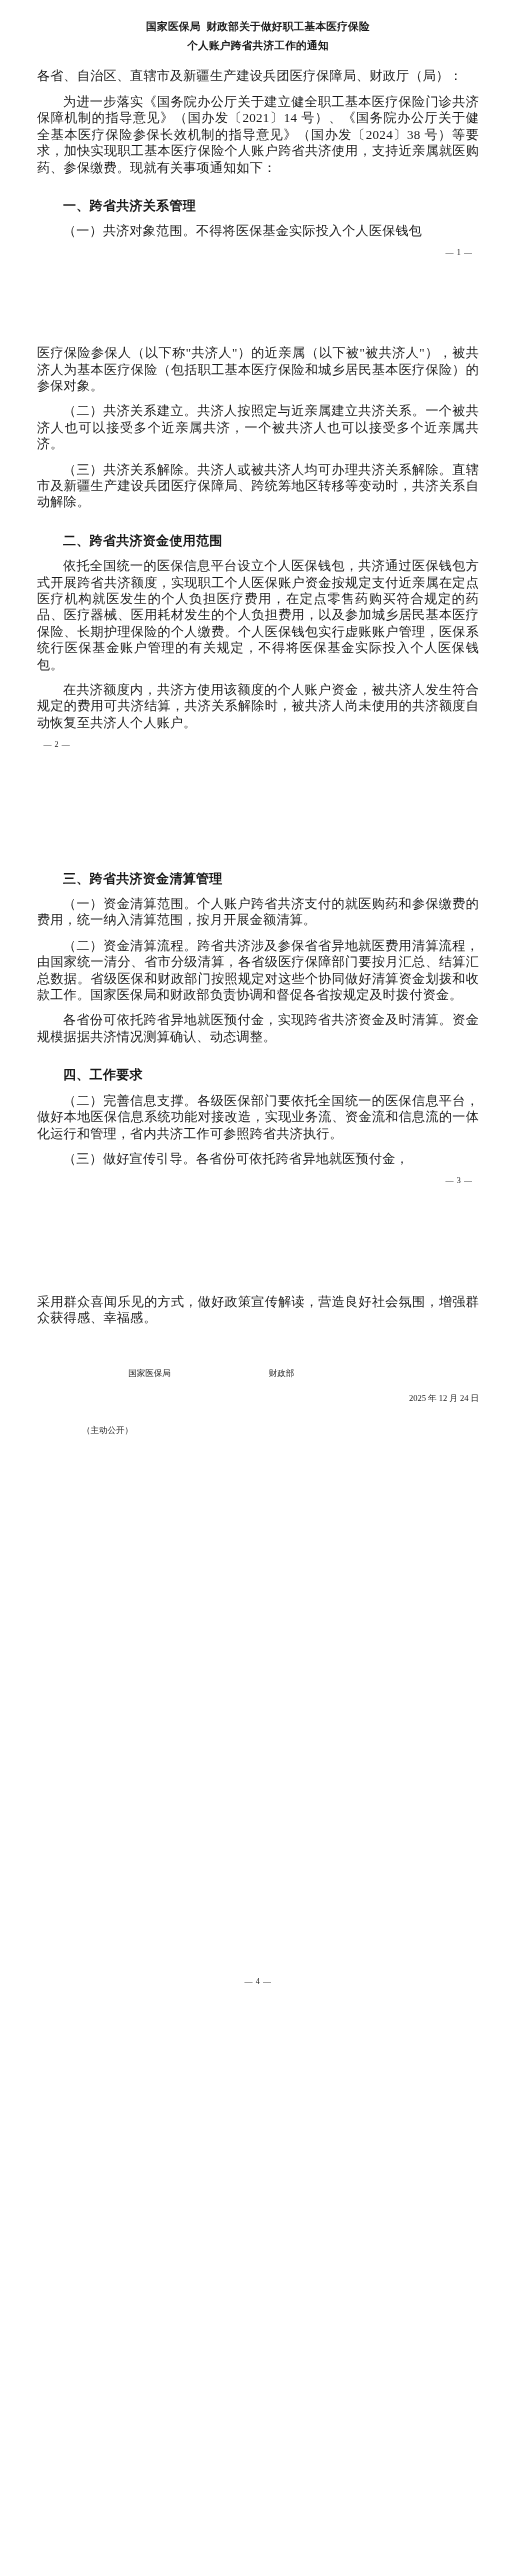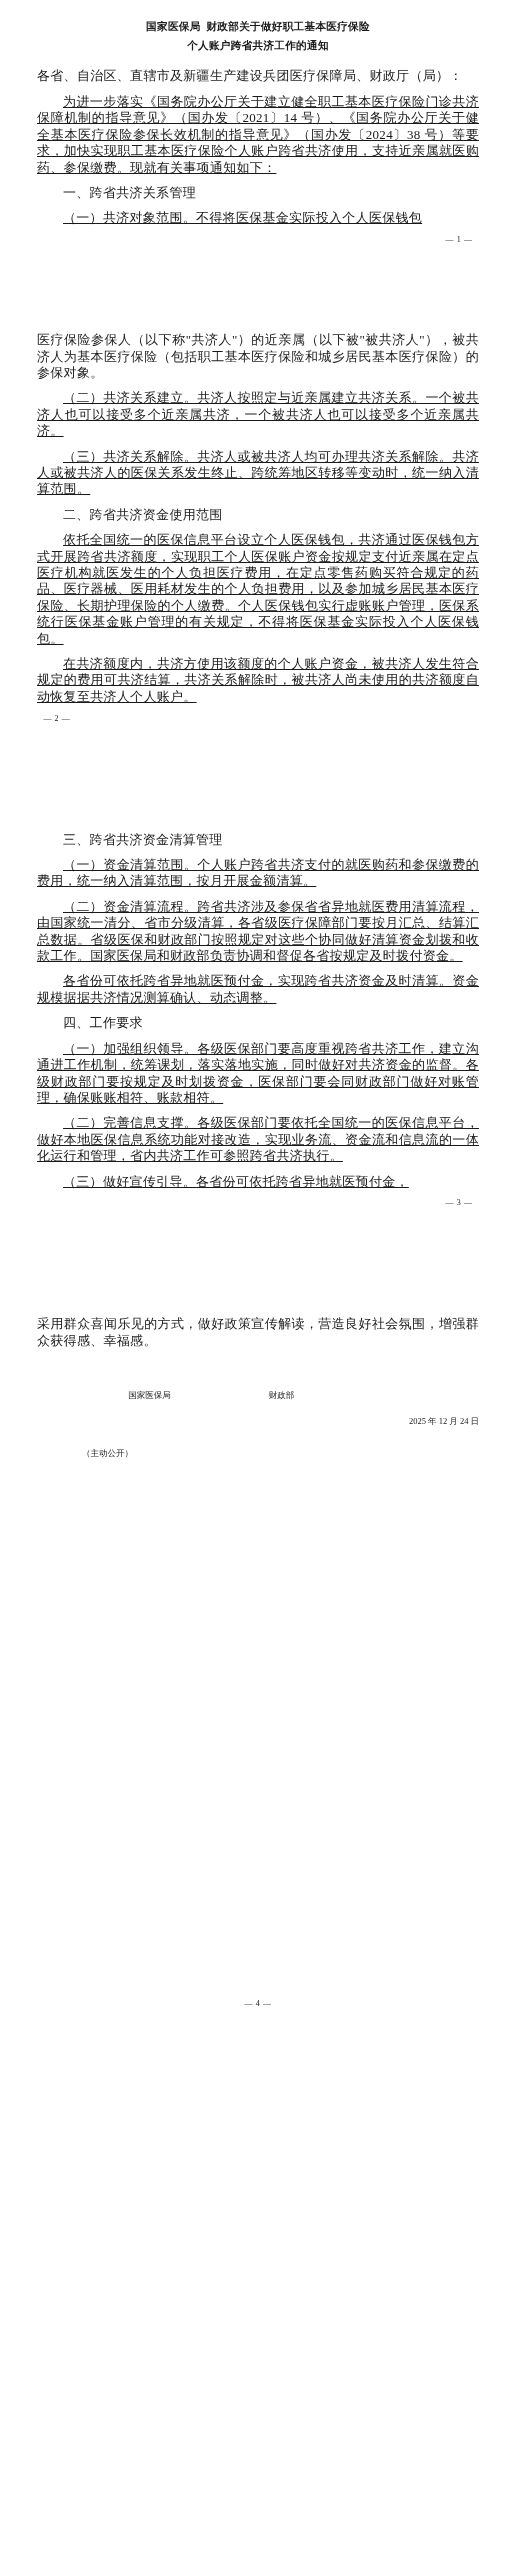--- a/index.html
+++ b/index.html
@@ -40,25 +40,25 @@
   .para {
     font-size: 13px;
     line-height: 16.4px;
     text-align: justify;
     text-justify: inter-ideograph;
     margin: 0;
     letter-spacing: 0.3px;
   }
   .para.indent {
     text-indent: 2em;
-    text-decoration: underline;
   }
   .para.heading {
     text-indent: 2em;
-    font-weight: normal;
+    font-weight: bold;
+    margin-top: 13px;
   }
   .blk {
     padding-top: 9px;
   }
   
   .page-number {
     text-align: right;
     font-size: 8px;
     line-height: 14px;
     padding-top: 6.4px;
@@ -142,21 +142,21 @@
   <div class="gap"></div>
 
   <div class="sheet">
     <div class="blk">
       <p class="para">医疗保险参保人（以下称"共济人"）的近亲属（以下被"被共济人"），被共济人为基本医疗保险（包括职工基本医疗保险和城乡居民基本医疗保险）的参保对象。</p>
     </div>
     <div class="blk">
       <p class="para indent">（二）共济关系建立。共济人按照定与近亲属建立共济关系。一个被共济人也可以接受多个近亲属共济，一个被共济人也可以接受多个近亲属共济。</p>
     </div>
     <div class="blk">
-      <p class="para indent">（三）共济关系解除。共济人或被共济人均可办理共济关系解除。共济人或被共济人的医保关系发生终止、跨统筹地区转移等变动时，统一纳入清算范围。</p>
+      <p class="para indent">（三）共济关系解除。共济人或被共济人均可办理共济关系解除。直辖市及新疆生产建设兵团医疗保障局、跨统筹地区转移等变动时，共济关系自动解除。</p>
     </div>
     <div class="blk">
       <p class="para heading">二、跨省共济资金使用范围</p>
     </div>
     <div class="blk">
       <p class="para indent">依托全国统一的医保信息平台设立个人医保钱包，共济通过医保钱包方式开展跨省共济额度，实现职工个人医保账户资金按规定支付近亲属在定点医疗机构就医发生的个人负担医疗费用，在定点零售药购买符合规定的药品、医疗器械、医用耗材发生的个人负担费用，以及参加城乡居民基本医疗保险、长期护理保险的个人缴费。个人医保钱包实行虚账账户管理，医保系统行医保基金账户管理的有关规定，不得将医保基金实际投入个人医保钱包。</p>
     </div>
     <div class="blk">
       <p class="para indent">在共济额度内，共济方使用该额度的个人账户资金，被共济人发生符合规定的费用可共济结算，共济关系解除时，被共济人尚未使用的共济额度自动恢复至共济人个人账户。</p>
     </div>
@@ -174,23 +174,20 @@
       <p class="para indent">（一）资金清算范围。个人账户跨省共济支付的就医购药和参保缴费的费用，统一纳入清算范围，按月开展金额清算。</p>
     </div>
     <div class="blk">
       <p class="para indent">（二）资金清算流程。跨省共济涉及参保省省异地就医费用清算流程，由国家统一清分、省市分级清算，各省级医疗保障部门要按月汇总、结算汇总数据。省级医保和财政部门按照规定对这些个协同做好清算资金划拨和收款工作。国家医保局和财政部负责协调和督促各省按规定及时拨付资金。</p>
     </div>
     <div class="blk">
       <p class="para indent">各省份可依托跨省异地就医预付金，实现跨省共济资金及时清算。资金规模据据共济情况测算确认、动态调整。</p>
     </div>
     <div class="blk">
       <p class="para heading">四、工作要求</p>
-    </div>
-    <div class="blk">
-      <p class="para indent">（一）加强组织领导。各级医保部门要高度重视跨省共济工作，建立沟通进工作机制，统筹课划，落实落地实施，同时做好对共济资金的监督。各级财政部门要按规定及时划拨资金，医保部门要会同财政部门做好对账管理，确保账账相符、账款相符。</p>
     </div>
     <div class="blk">
       <p class="para indent">（二）完善信息支撑。各级医保部门要依托全国统一的医保信息平台，做好本地医保信息系统功能对接改造，实现业务流、资金流和信息流的一体化运行和管理，省内共济工作可参照跨省共济执行。</p>
     </div>
     <div class="blk">
       <p class="para indent">（三）做好宣传引导。各省份可依托跨省异地就医预付金，</p>
     </div>
 
     <div class="page-number">— 3 —</div>
   </div>

